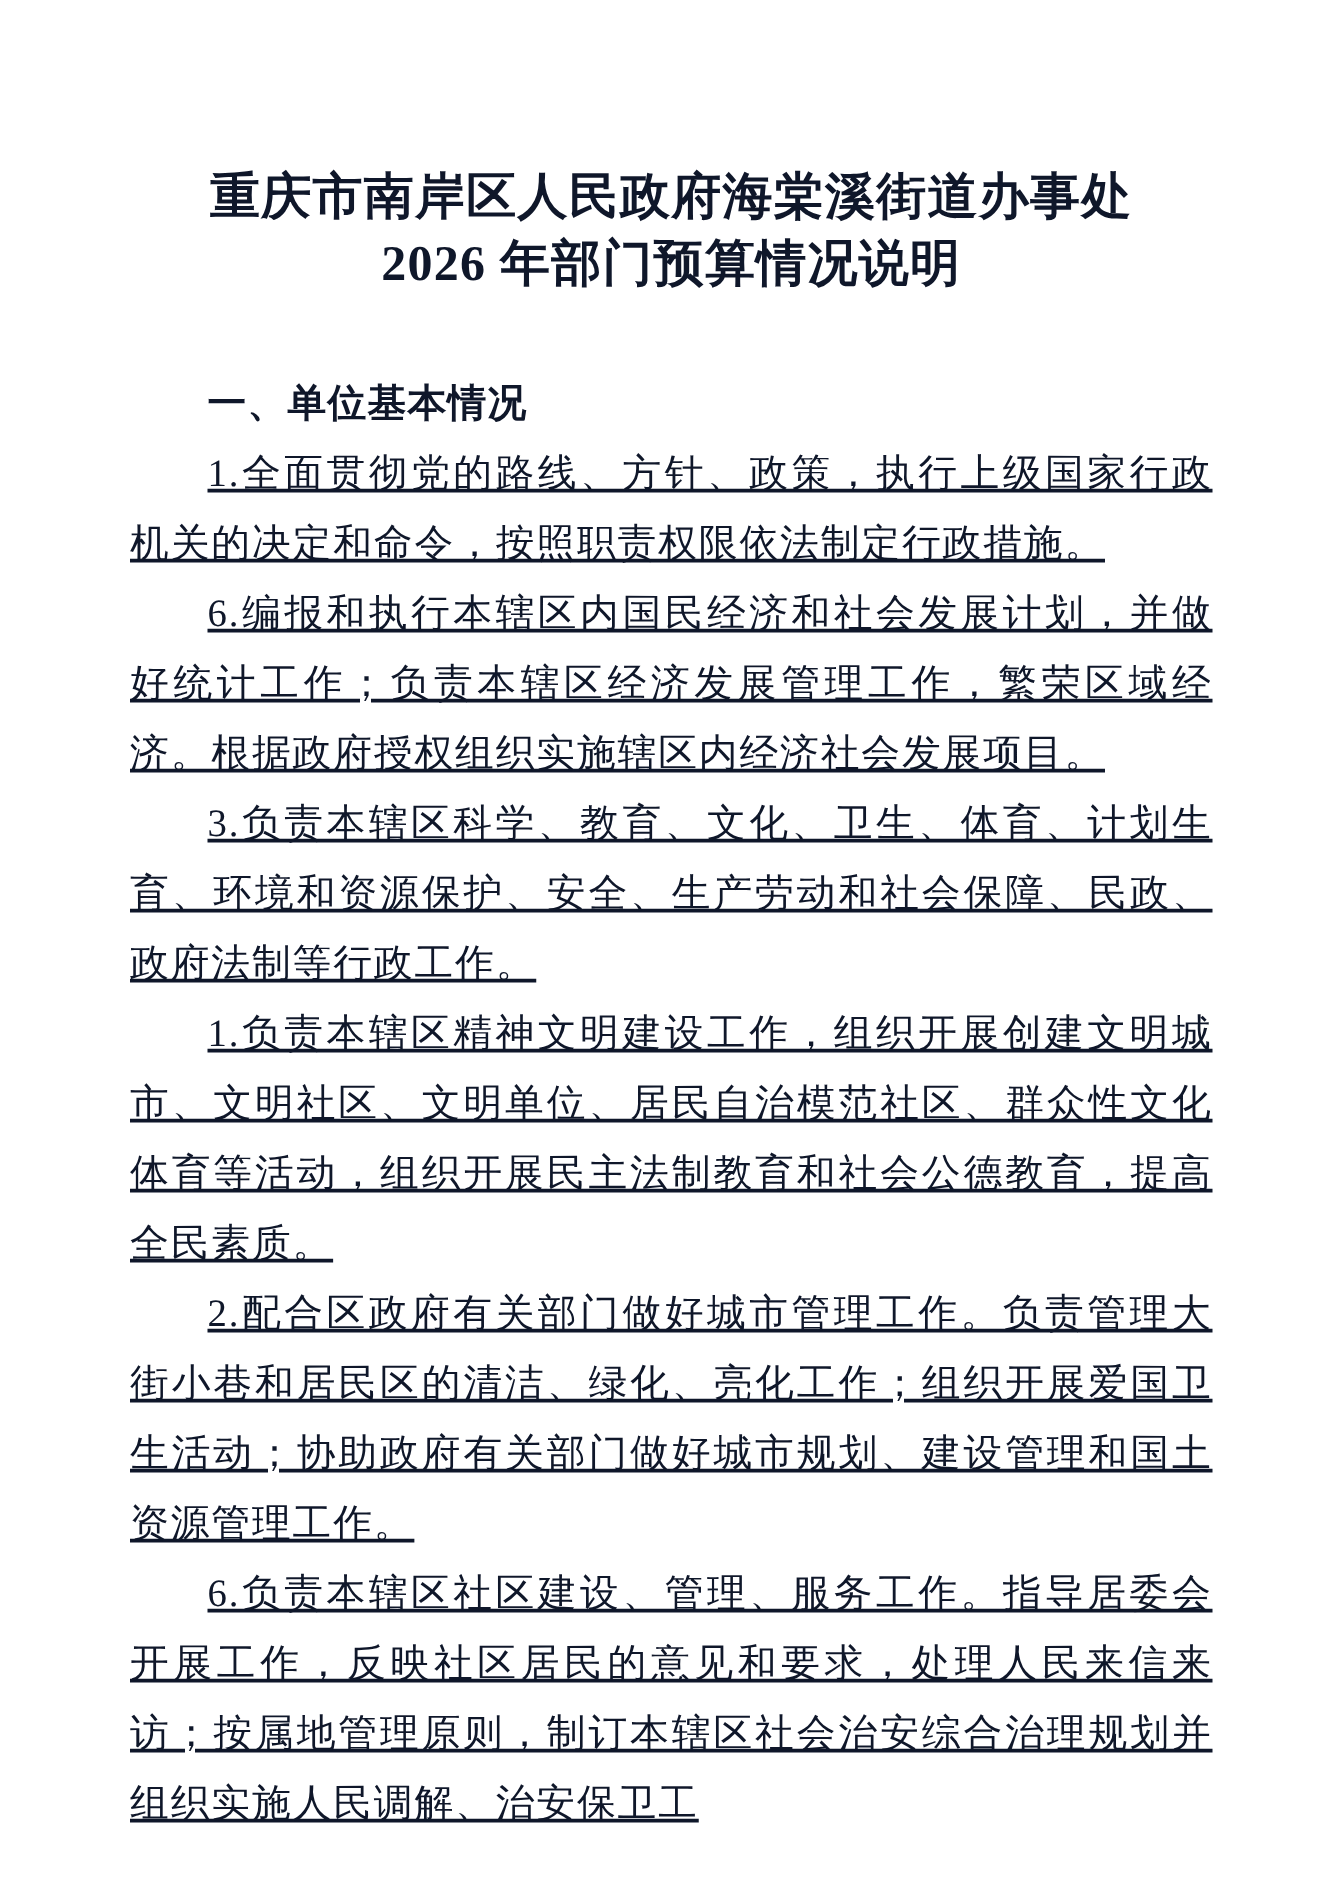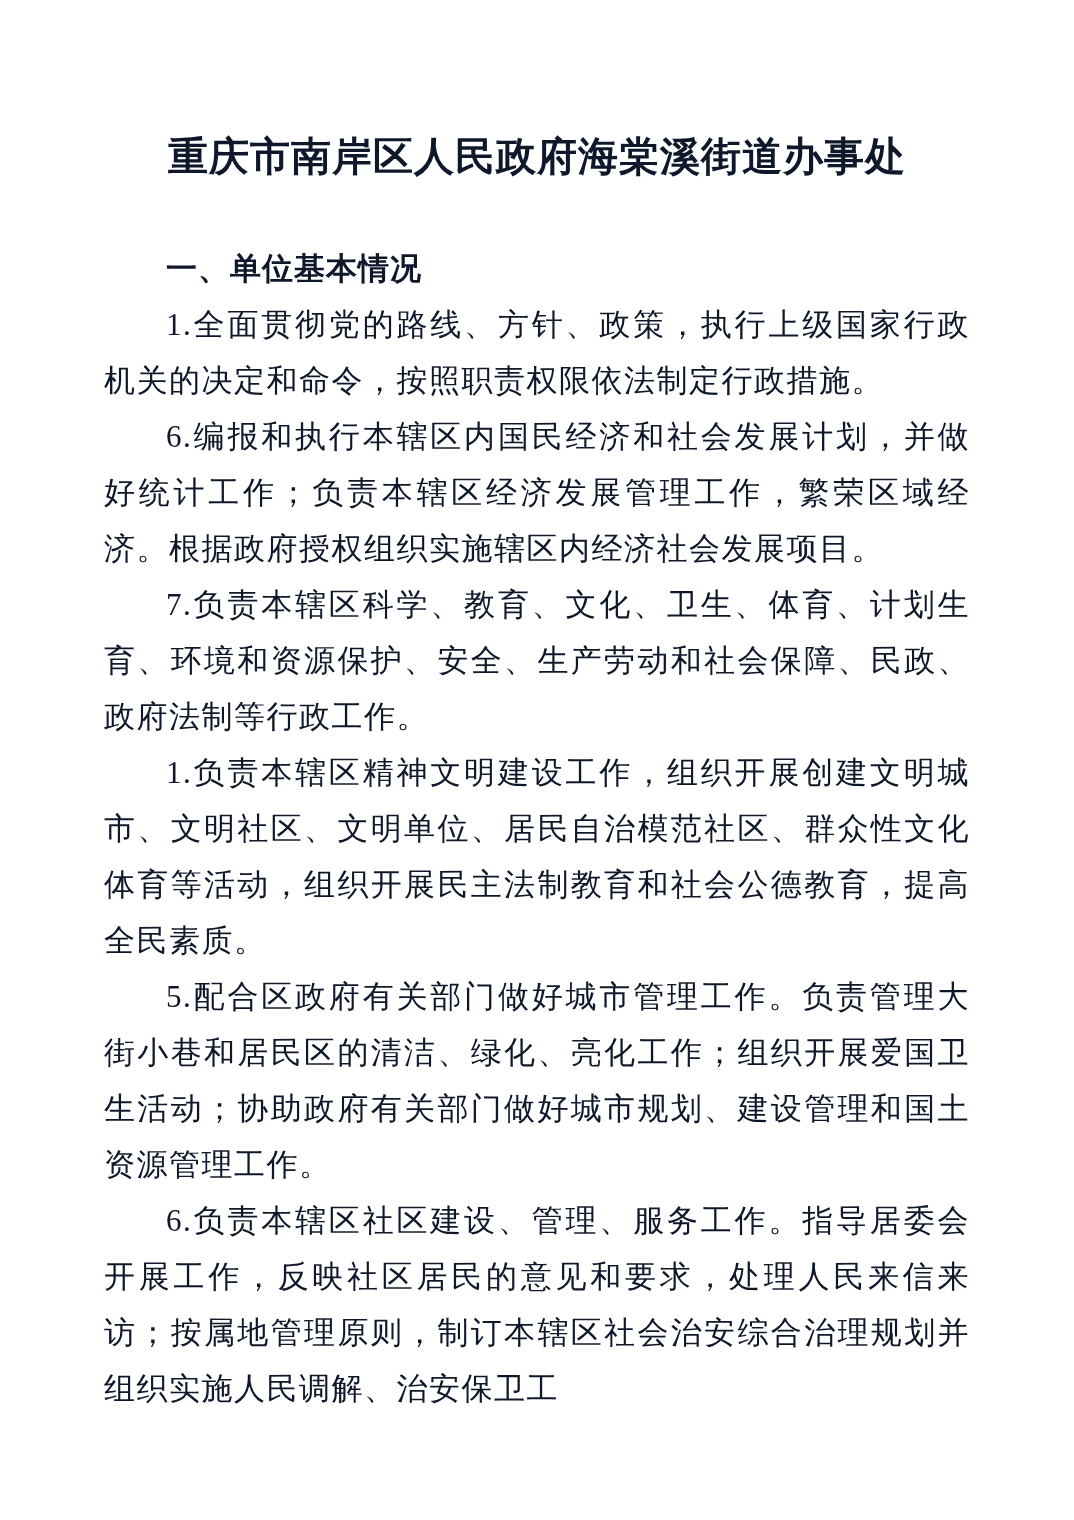--- a/index.html
+++ b/index.html
@@ -46,32 +46,34 @@
   }
   .body-paragraph {
     margin: 0;
     font-size: 31px;
     line-height: 56px;
     text-indent: 2em;
     text-align: justify;
     text-justify: inter-ideograph;
     letter-spacing: 1.5px;
     font-weight: 300;
+    text-decoration: underline;
   }
 </style>
 </head>
 <body>
 
 <div class="page">
   <h1 class="doc-title">
     <span>重庆市南岸区人民政府海棠溪街道办事处</span><br>
+    <span>2026 年部门预算情况说明</span>
   </h1>
 
   <h2 class="section-heading">一、单位基本情况</h2>
 
 
   <p class="body-paragraph">1.全面贯彻党的路线、方针、政策，执行上级国家行政机关的决定和命令，按照职责权限依法制定行政措施。</p>
   <p class="body-paragraph">6.编报和执行本辖区内国民经济和社会发展计划，并做好统计工作；负责本辖区经济发展管理工作，繁荣区域经济。根据政府授权组织实施辖区内经济社会发展项目。</p>
-  <p class="body-paragraph">7.负责本辖区科学、教育、文化、卫生、体育、计划生育、环境和资源保护、安全、生产劳动和社会保障、民政、政府法制等行政工作。</p>
+  <p class="body-paragraph">3.负责本辖区科学、教育、文化、卫生、体育、计划生育、环境和资源保护、安全、生产劳动和社会保障、民政、政府法制等行政工作。</p>
   <p class="body-paragraph">1.负责本辖区精神文明建设工作，组织开展创建文明城市、文明社区、文明单位、居民自治模范社区、群众性文化体育等活动，组织开展民主法制教育和社会公德教育，提高全民素质。</p>
-  <p class="body-paragraph">5.配合区政府有关部门做好城市管理工作。负责管理大街小巷和居民区的清洁、绿化、亮化工作；组织开展爱国卫生活动；协助政府有关部门做好城市规划、建设管理和国土资源管理工作。</p>
+  <p class="body-paragraph">2.配合区政府有关部门做好城市管理工作。负责管理大街小巷和居民区的清洁、绿化、亮化工作；组织开展爱国卫生活动；协助政府有关部门做好城市规划、建设管理和国土资源管理工作。</p>
   <p class="body-paragraph">6.负责本辖区社区建设、管理、服务工作。指导居委会开展工作，反映社区居民的意见和要求，处理人民来信来访；按属地管理原则，制订本辖区社会治安综合治理规划并组织实施人民调解、治安保卫工</p>
 </div>
 
 </body></html>

